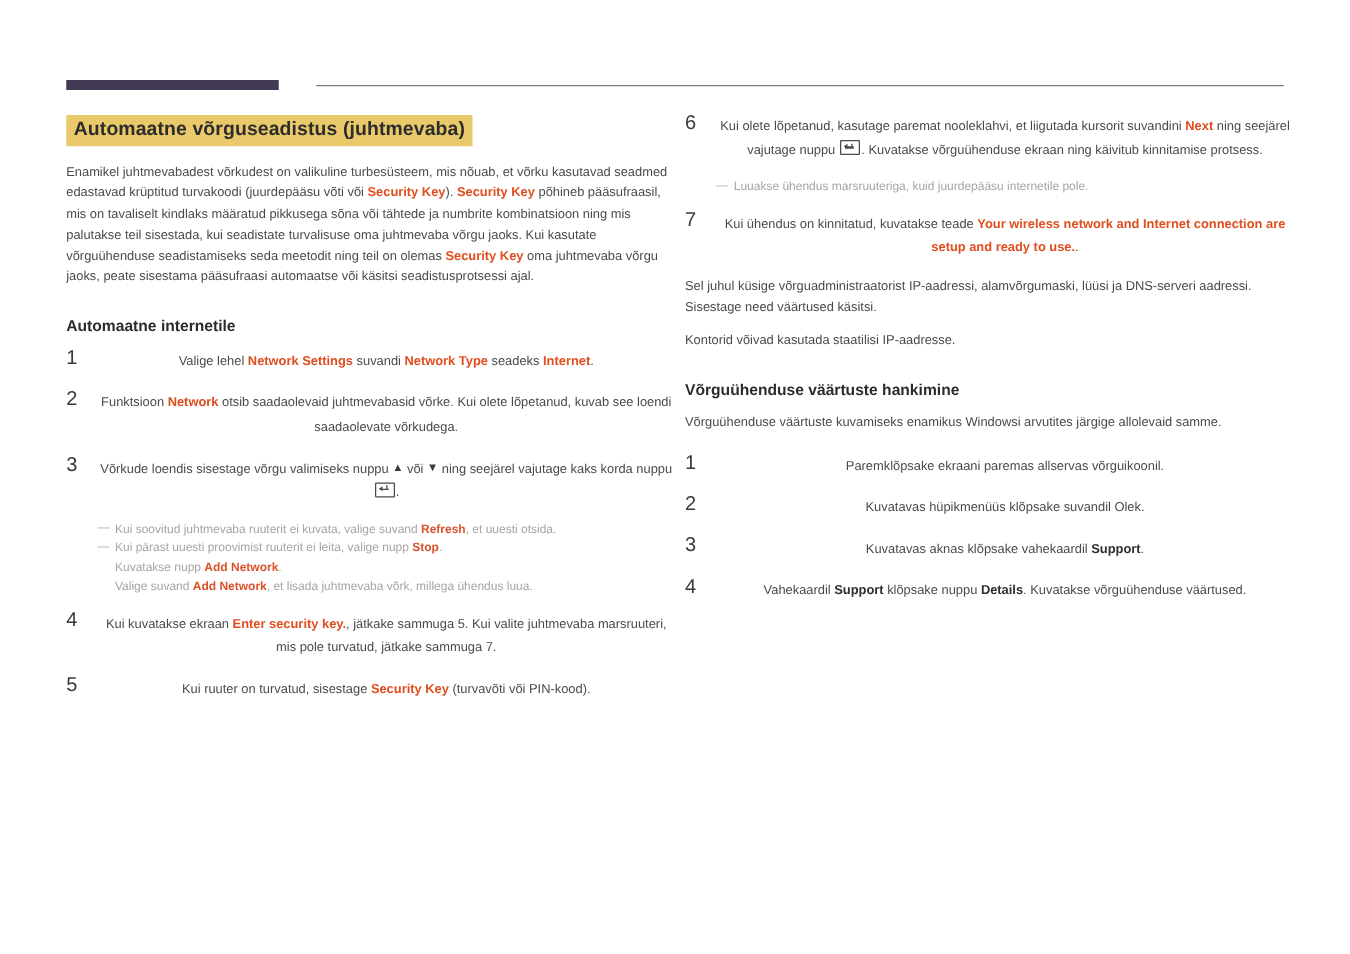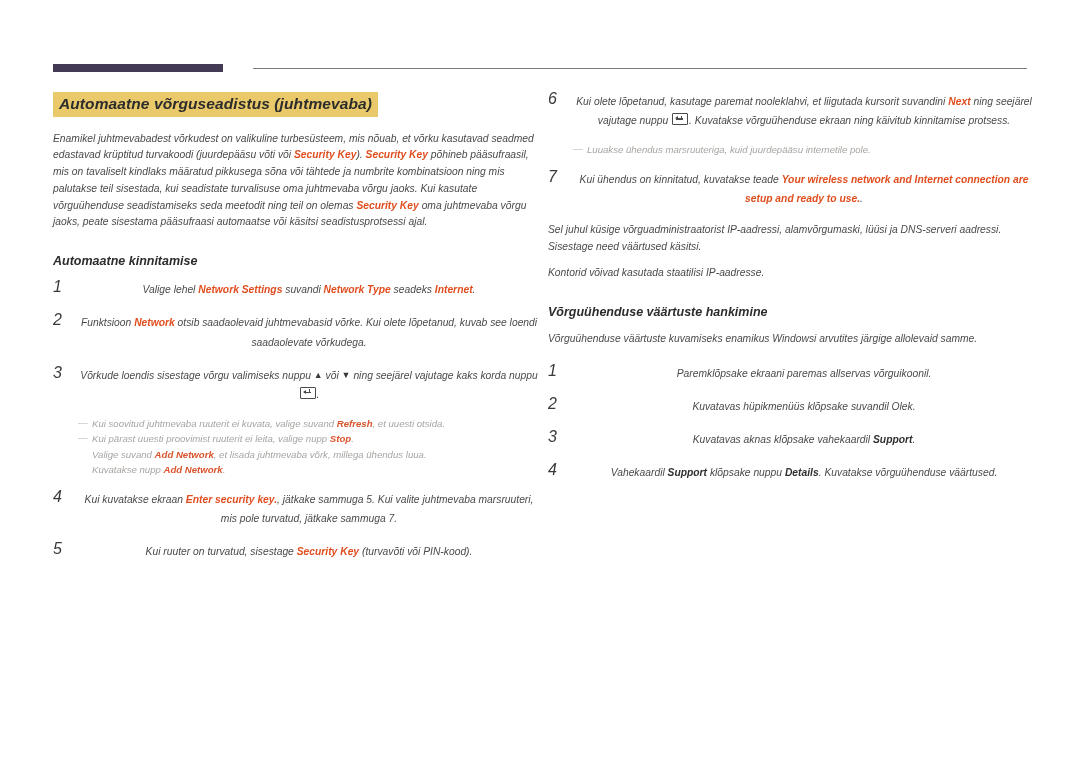--- a/index.html
+++ b/index.html
@@ -11,21 +11,20 @@
     height: 763px;
     background: #ffffff;
     font-family: "Liberation Sans", sans-serif;
     color: #3c3c3c;
     overflow: hidden;
   }
   .page {
     position: relative;
     width: 1080px;
     height: 763px;
-    font-style: italic;
   }
   
   .header-rule {
     position: absolute;
     left: 53px;
     top: 64px;
     width: 974px;
     height: 9px;
   }
   .header-rule .bar-thick {
@@ -195,42 +194,42 @@
   </div>
 
   <div class="col col-left">
 
     <div class="h1-wrap">
       <span class="h1">Automaatne võrguseadistus (juhtmevaba)</span>
     </div>
 
     <p class="body"><span>Enamikel juhtmevabadest võrkudest on valikuline turbesüsteem, mis nõuab, et võrku kasutavad seadmed edastavad krüptitud turvakoodi (juurdepääsu võti või </span><span class="acc">Security Key</span><span>). </span><span class="acc">Security Key</span><span> põhineb pääsufraasil, mis on tavaliselt kindlaks määratud pikkusega sõna või tähtede ja numbrite kombinatsioon ning mis palutakse teil sisestada, kui seadistate turvalisuse oma juhtmevaba võrgu jaoks. Kui kasutate võrguühenduse seadistamiseks seda meetodit ning teil on olemas </span><span class="acc">Security Key</span><span> oma juhtmevaba võrgu jaoks, peate sisestama pääsufraasi automaatse või käsitsi seadistusprotsessi ajal.</span></p>
 
-    <div class="h2">Automaatne kinnitamise</div>
+    <div class="h2">Automaatne internetile</div>
 
     <div class="step">
       <span class="num">1</span>
       <span class="txt"><span>Valige lehel </span><span class="acc">Network Settings</span><span> suvandi </span><span class="acc">Network Type</span><span> seadeks </span><span class="acc">Internet</span><span>.</span></span>
     </div>
 
     <div class="step">
       <span class="num">2</span>
       <span class="txt"><span>Funktsioon </span><span class="acc">Network</span><span> otsib saadaolevaid juhtmevabasid võrke. Kui olete lõpetanud, kuvab see loendi saadaolevate võrkudega.</span></span>
     </div>
 
     <div class="step">
       <span class="num">3</span>
       <span class="txt"><span>Võrkude loendis sisestage võrgu valimiseks nuppu </span><span class="arrow">▲</span><span> või </span><span class="arrow">▼</span><span> ning seejärel vajutage kaks korda nuppu </span><span class="enter-key"><span class="tip"></span></span><span>.</span></span>
     </div>
 
     <div class="notes">
       <div class="note"><span class="dash">—</span><span>Kui soovitud juhtmevaba ruuterit ei kuvata, valige suvand </span><span class="acc-dim">Refresh</span><span>, et uuesti otsida.</span></div>
       <div class="note"><span class="dash">—</span><span>Kui pärast uuesti proovimist ruuterit ei leita, valige nupp </span><span class="acc-dim">Stop</span><span>.</span></div>
+      <div class="note cont"><span>Kuvatakse nupp </span><span class="acc-dim">Add Network</span><span>.</span></div>
       <div class="note cont"><span>Valige suvand </span><span class="acc-dim">Add Network</span><span>, et lisada juhtmevaba võrk, millega ühendus luua.</span></div>
-      <div class="note cont"><span>Kuvatakse nupp </span><span class="acc-dim">Add Network</span><span>.</span></div>
     </div>
 
     <div class="step">
       <span class="num">4</span>
       <span class="txt"><span>Kui kuvatakse ekraan </span><span class="acc">Enter security key.</span><span>, jätkake sammuga 5. Kui valite juhtmevaba marsruuteri, mis pole turvatud, jätkake sammuga 7.</span></span>
     </div>
 
     <div class="step">
       <span class="num">5</span>
       <span class="txt"><span>Kui ruuter on turvatud, sisestage </span><span class="acc">Security Key</span><span> (turvavõti või PIN-kood).</span></span>

